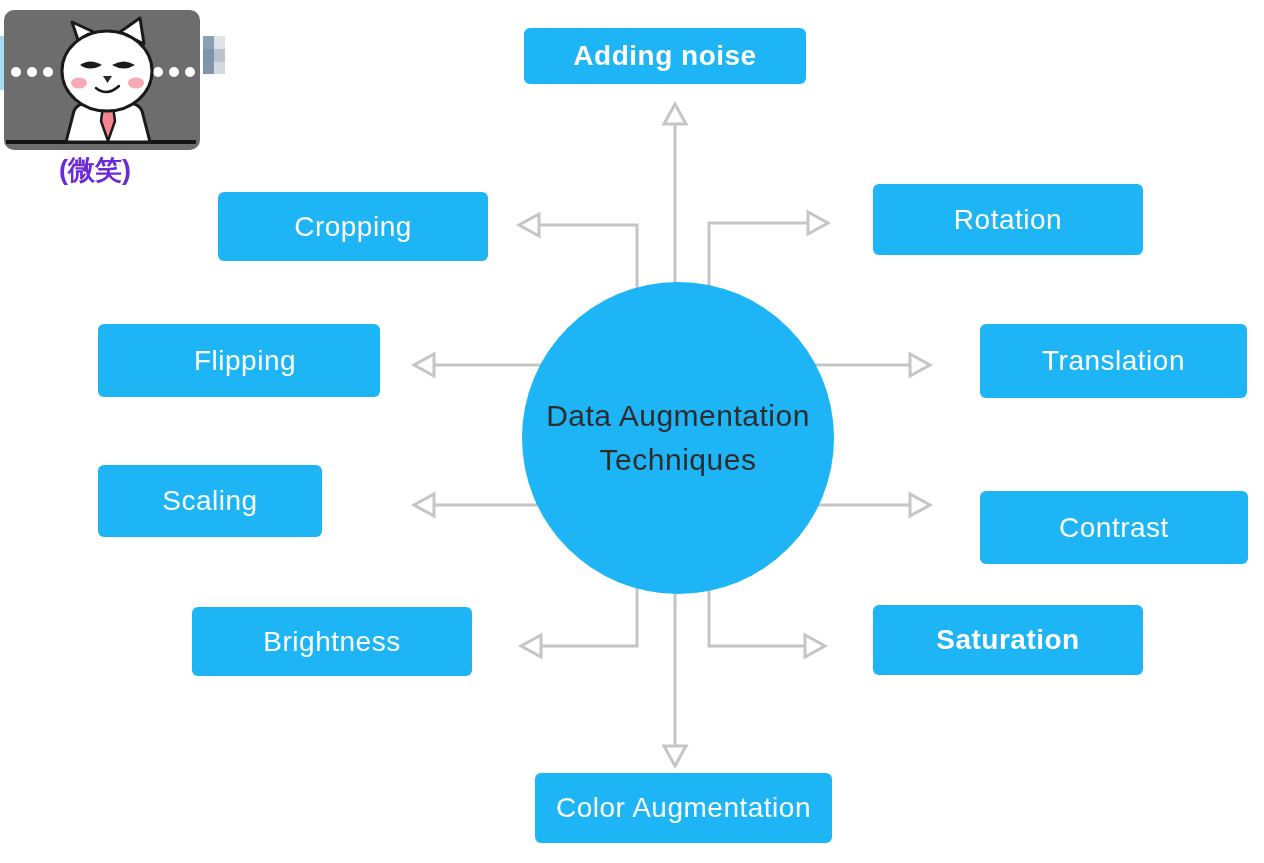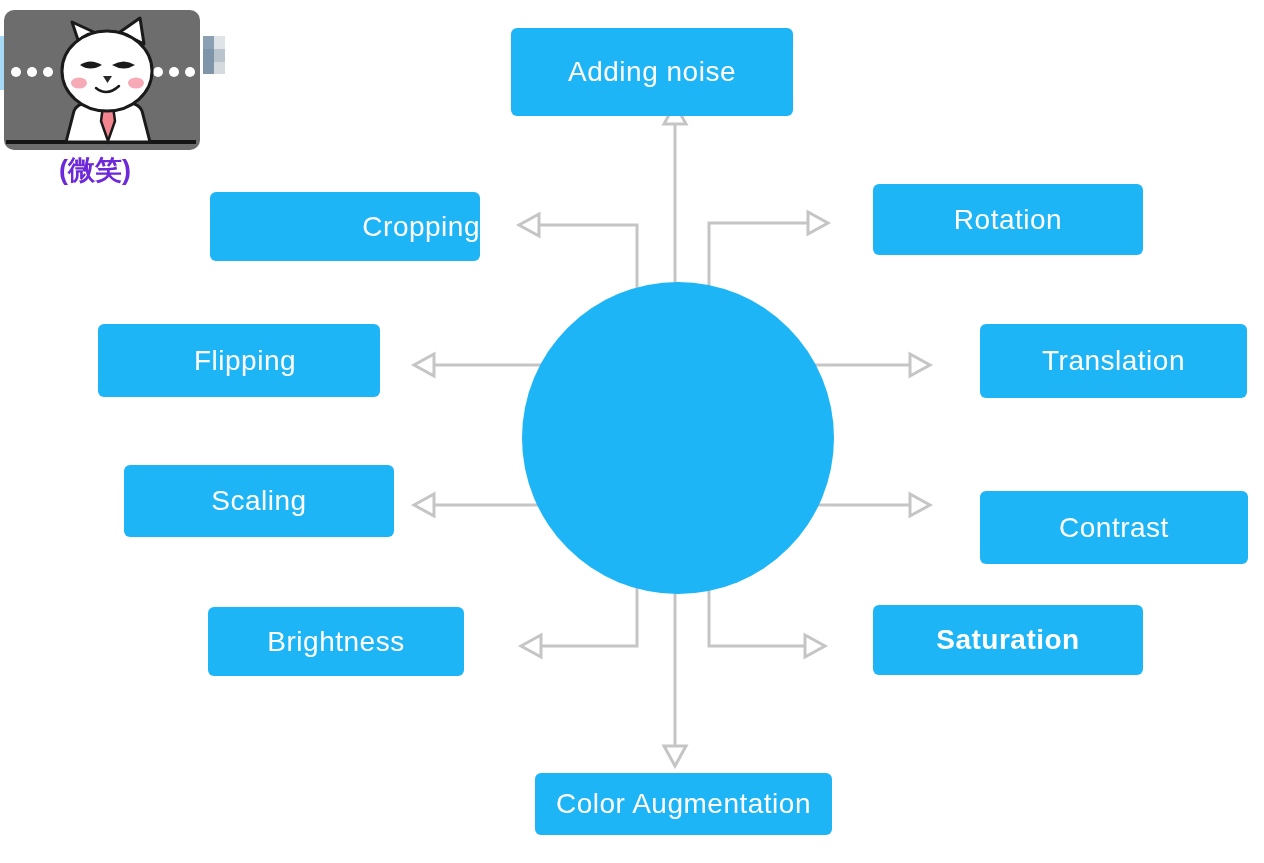--- a/index.html
+++ b/index.html
@@ -17,30 +17,30 @@
   
   #arrows{position:absolute;left:0;top:0;z-index:1;pointer-events:none;}
   #arrows polyline,#arrows line{stroke:var(--arrow);stroke-width:3;fill:none;}
   #arrows polygon{fill:#ffffff;stroke:var(--arrow);stroke-width:3;stroke-linejoin:miter;}
   
   .node{
     position:absolute;z-index:2;background:var(--node-fill);border-radius:6px;
     display:flex;align-items:center;justify-content:center;
     color:var(--node-text);font-size:28px;font-weight:300;letter-spacing:0.5px;
   }
-  #node-adding-noise      {left:511px;top:28px; width:282px;height:88px;}
-  #node-cropping          {left:210px;top:192px;width:270px;height:69px;justify-content:flex-end;}
+  #node-adding-noise      {left:524px;top:28px; width:282px;height:56px;font-weight:bold;}
+  #node-cropping          {left:218px;top:192px;width:270px;height:69px;}
   #node-rotation          {left:873px;top:184px;width:270px;height:71px;align-items:center;}
   #node-flipping          {left:98px; top:324px;width:270px;height:73px;padding-left:12px;}
   #node-translation       {left:980px;top:324px;width:267px;height:74px;}
-  #node-scaling           {left:98px; top:465px;width:270px;height:72px;margin-left:26px;}
+  #node-scaling           {left:98px; top:465px;width:224px;height:72px;}
   #node-contrast          {left:980px;top:465px;width:268px;height:73px;margin-top:26px;}
-  #node-brightness        {left:208px;top:607px;width:256px;height:69px;}
+  #node-brightness        {left:192px;top:607px;width:280px;height:69px;}
   #node-saturation        {left:873px;top:605px;width:270px;height:70px;font-weight:bold;}
-  #node-color-augmentation{left:535px;top:773px;width:297px;height:62px;}
+  #node-color-augmentation{left:535px;top:773px;width:297px;height:70px;}
   
   #center-circle{
     position:absolute;z-index:2;left:522px;top:282px;width:312px;height:312px;
     background:var(--node-fill);border-radius:50%;
     display:flex;flex-direction:column;align-items:center;justify-content:center;
     color:var(--center-text);font-size:30px;line-height:44px;font-weight:400;
     text-align:center;letter-spacing:0.5px;
   }
   
   #sticker{
@@ -107,20 +107,22 @@
     <polygon points="825,646 805,635 805,657"></polygon>
   </g>
 
   <g>
     <line x1="675" y1="438" x2="675" y2="747"></line>
     <polygon points="675,766 664,746 686,746"></polygon>
   </g>
 </svg>
 
 <div id="center-circle">
+  <div>Data Augmentation</div>
+  <div>Techniques</div>
 </div>
 
 <div class="node" id="node-adding-noise">
   <span>Adding noise</span>
 </div>
 <div class="node" id="node-cropping">
   <span>Cropping</span>
 </div>
 <div class="node" id="node-rotation">
   <span>Rotation</span>

